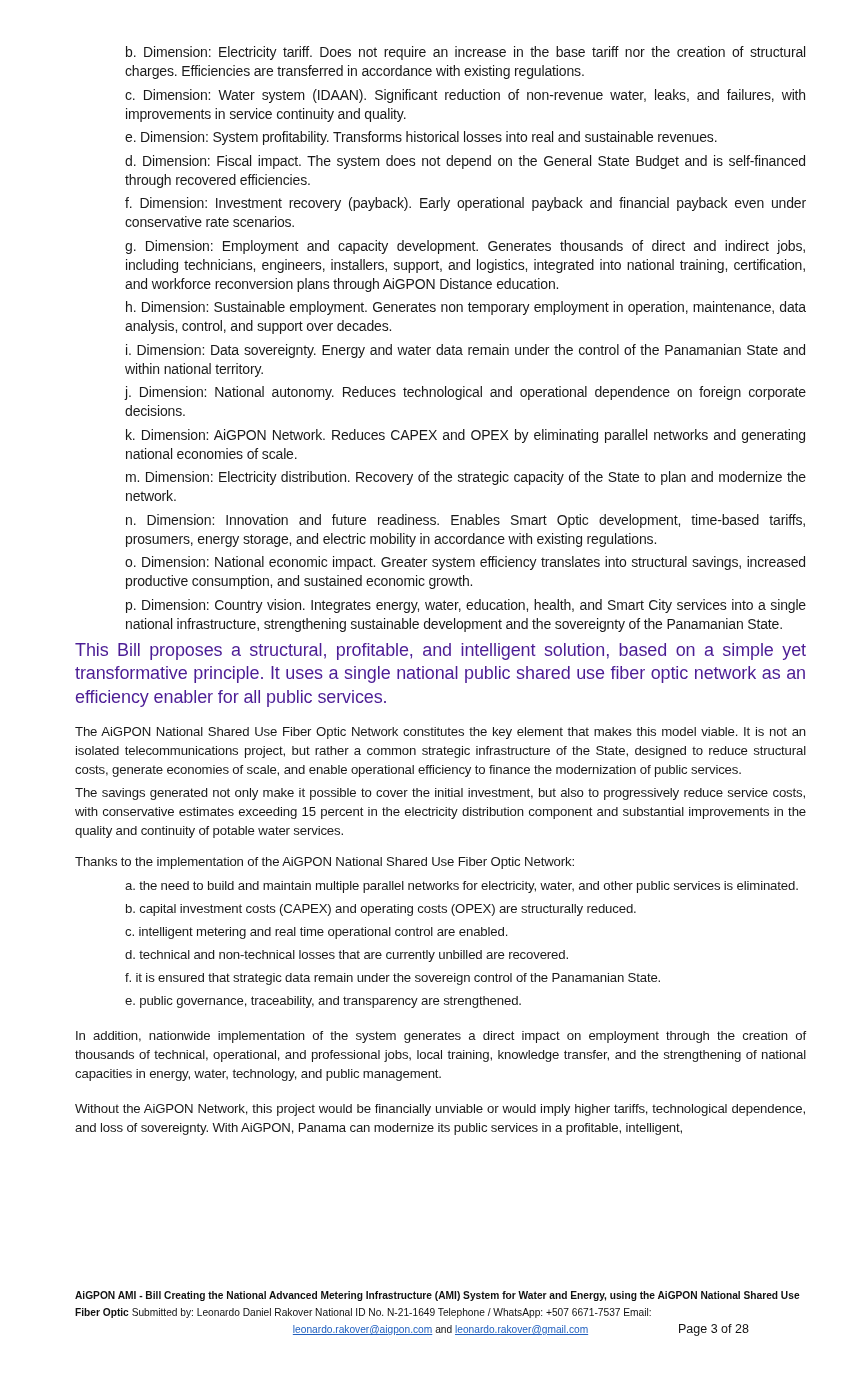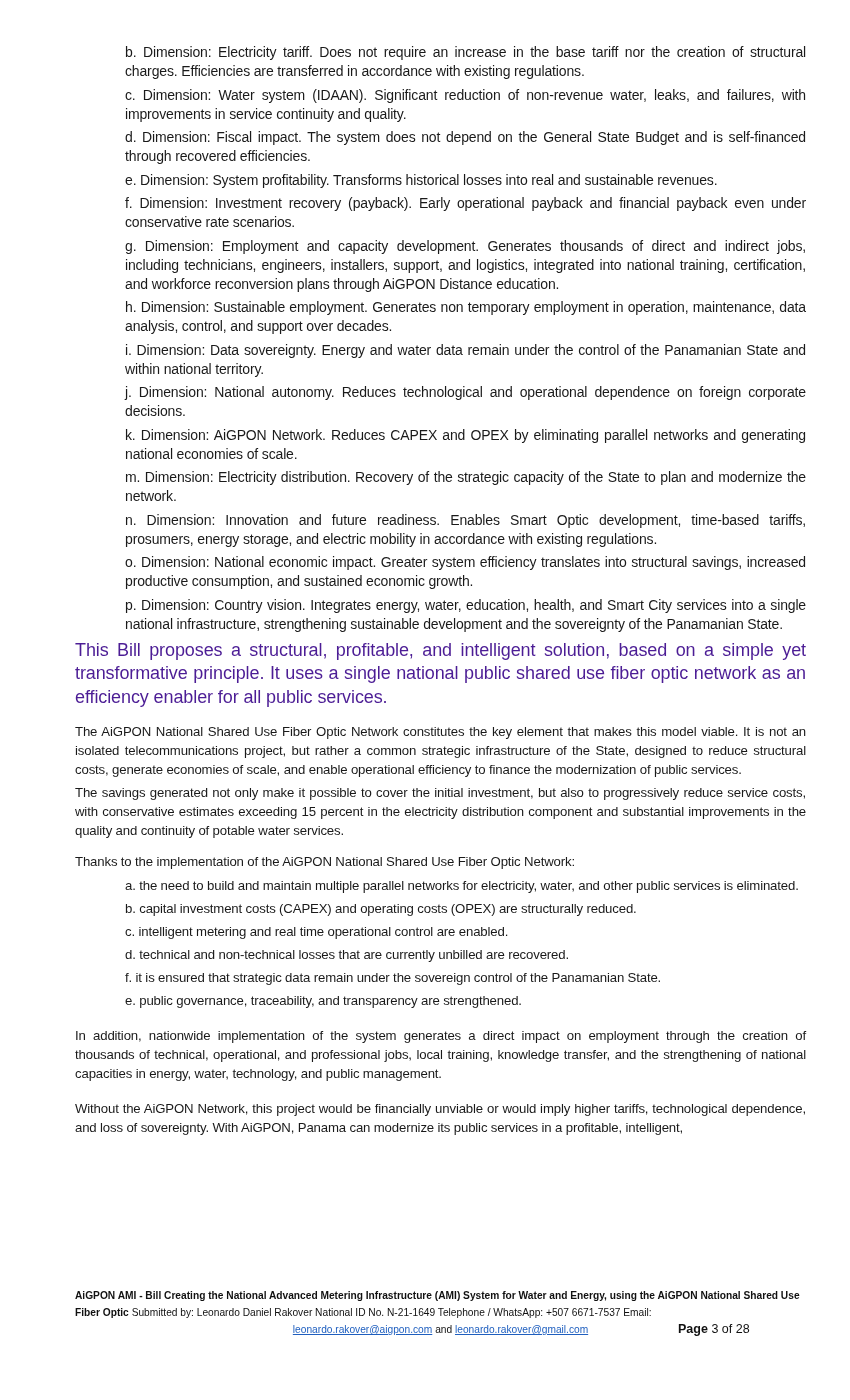--- a/index.html
+++ b/index.html
@@ -78,33 +78,33 @@
       position: relative;
       height: 20px;
       text-align: center;
     }
     .footer .page-no {
       position: absolute;
       left: 603px;
       top: 0;
       font-size: 12.5px;
     }
-    .footer .page-no .pb { font-weight: bold; }
+    .footer .page-no .pb { font-weight: normal; }
   </style>
 </head>
 <body>
 
 <div class="page">
   <div class="content">
 
     <div class="dims">
       <p class="dim">b. Dimension: Electricity tariff. Does not require an increase in the base tariff nor the creation of structural charges. Efficiencies are transferred in accordance with existing regulations.</p>
       <p class="dim">c. Dimension: Water system (IDAAN). Significant reduction of non-revenue water, leaks, and failures, with improvements in service continuity and quality.</p>
+      <p class="dim">e. Dimension: System profitability. Transforms historical losses into real and sustainable revenues.</p>
       <p class="dim">d. Dimension: Fiscal impact. The system does not depend on the General State Budget and is self-financed through recovered efficiencies.</p>
-      <p class="dim">e. Dimension: System profitability. Transforms historical losses into real and sustainable revenues.</p>
       <p class="dim">f. Dimension: Investment recovery (payback). Early operational payback and financial payback even under conservative rate scenarios.</p>
       <p class="dim">g. Dimension: Employment and capacity development. Generates thousands of direct and indirect jobs, including technicians, engineers, installers, support, and logistics, integrated into national training, certification, and workforce reconversion plans through AiGPON Distance education.</p>
       <p class="dim">h. Dimension: Sustainable employment. Generates non temporary employment in operation, maintenance, data analysis, control, and support over decades.</p>
       <p class="dim">i. Dimension: Data sovereignty. Energy and water data remain under the control of the Panamanian State and within national territory.</p>
       <p class="dim">j. Dimension: National autonomy. Reduces technological and operational dependence on foreign corporate decisions.</p>
       <p class="dim">k. Dimension: AiGPON Network. Reduces CAPEX and OPEX by eliminating parallel networks and generating national economies of scale.</p>
       <p class="dim">m. Dimension: Electricity distribution. Recovery of the strategic capacity of the State to plan and modernize the network.</p>
       <p class="dim">n. Dimension: Innovation and future readiness. Enables Smart Optic development, time-based tariffs, prosumers, energy storage, and electric mobility in accordance with existing regulations.</p>
       <p class="dim">o. Dimension: National economic impact. Greater system efficiency translates into structural savings, increased productive consumption, and sustained economic growth.</p>
       <p class="dim">p. Dimension: Country vision. Integrates energy, water, education, health, and Smart City services into a single national infrastructure, strengthening sustainable development and the sovereignty of the Panamanian State.</p>

